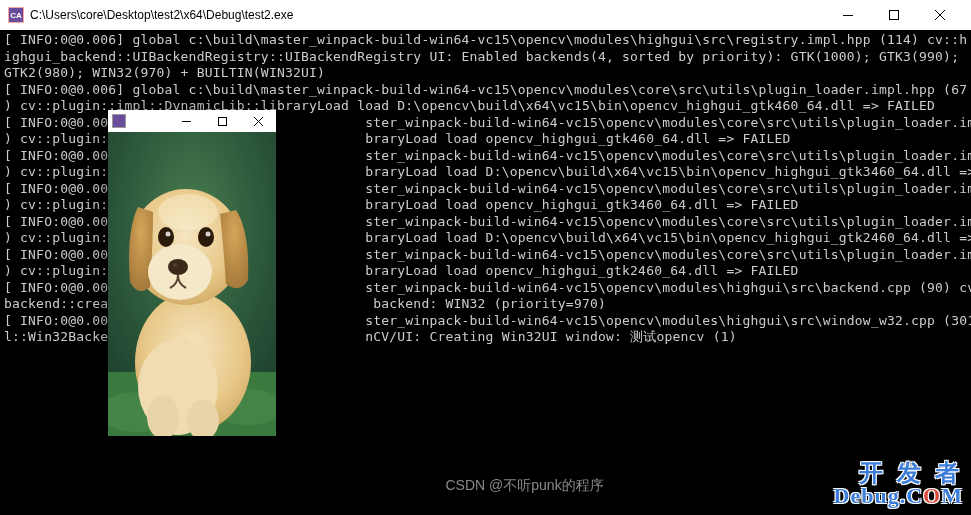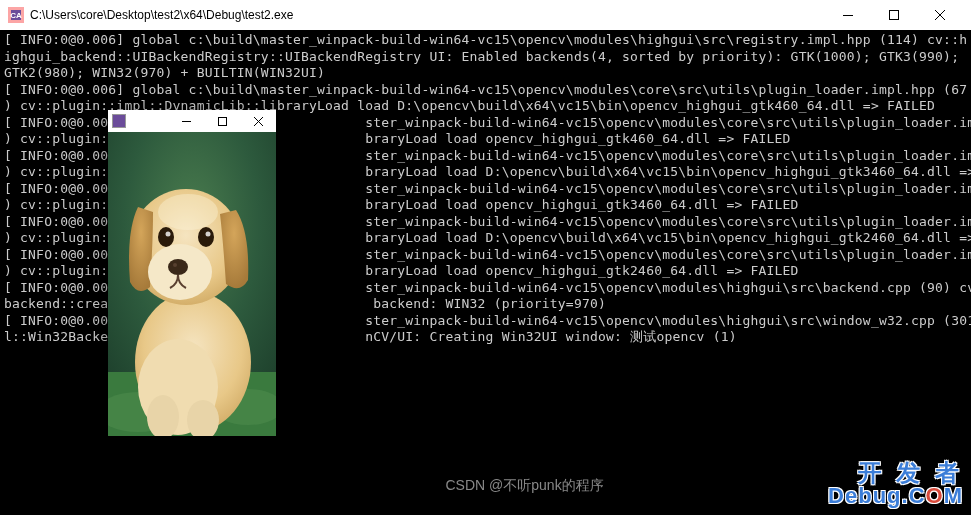--- a/index.html
+++ b/index.html
@@ -21,21 +21,21 @@
       padding: 0 8px;
       color: #000;
       font-family: "Segoe UI", sans-serif;
       font-size: 12px;
     }
     .title-bar .app-icon {
       width: 16px;
       height: 16px;
       background: #6b4c9a;
       margin-right: 6px;
-      border: 3px solid #fca5a5;
+      border: 1px solid #fca5a5;
       display: flex;
       align-items: center;
       justify-content: center;
       color: #fff;
       font-size: 8px;
       font-weight: bold;
     }
     .title-bar .title-text { flex: 1; }
     .win-controls { display: flex; height: 100%; }
     .win-btn {
@@ -98,21 +98,21 @@
       left: 50%;
       transform: translateX(-40px);
       color: #888;
       font-size: 14px;
       font-family: "Microsoft YaHei", sans-serif;
     }
     .watermark-devze {
       position: absolute;
       right: 8px;
       bottom: 8px;
-      font-family: Liberation Sans, sans-serif;
+      font-family: Liberation Serif, serif;
       text-align: right;
       line-height: 1;
     }
     .devze-top {
       color: #3b7dd8;
       font-size: 24px;
       font-weight: bold;
       letter-spacing: 4px;
       text-shadow: 1px 1px 0 #fff, -1px -1px 0 #fff, 1px -1px 0 #fff, -1px 1px 0 #fff;
     }

